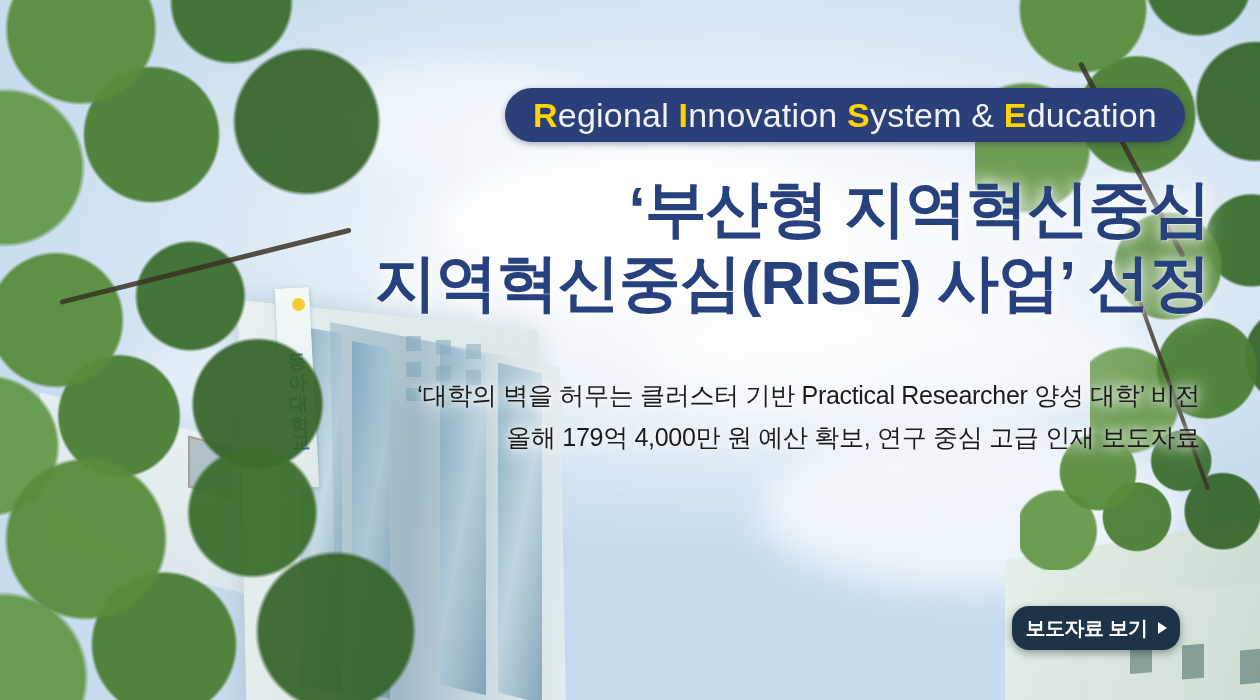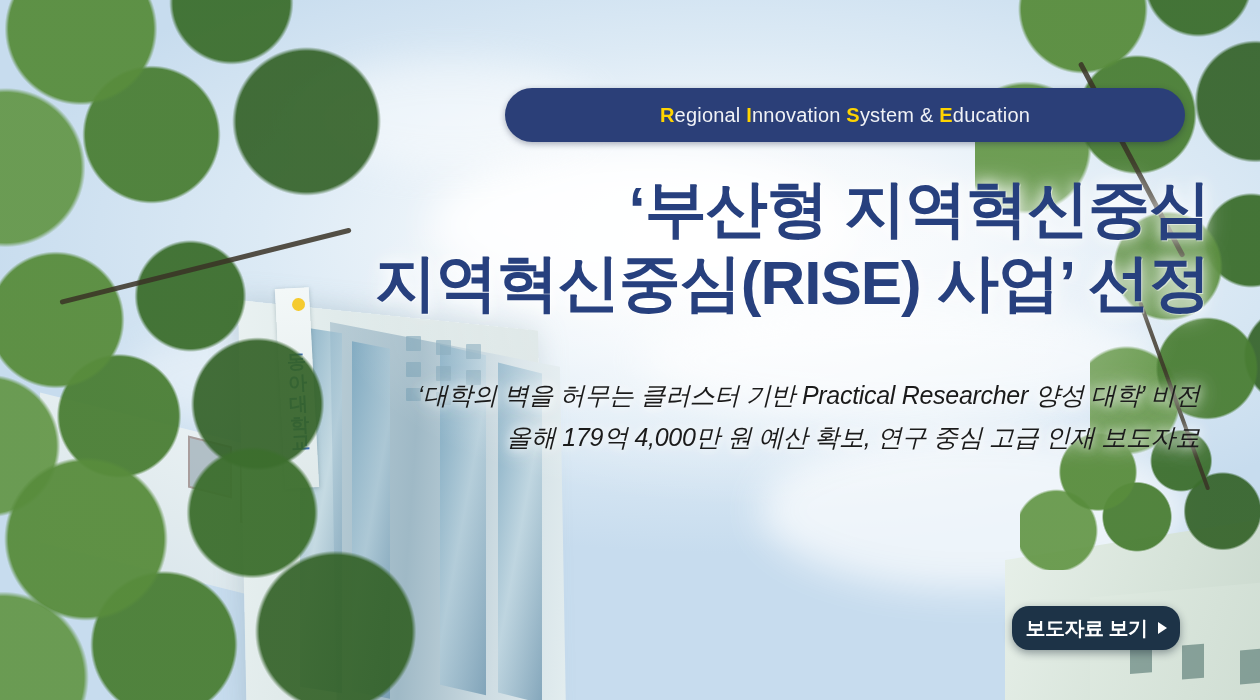--- a/index.html
+++ b/index.html
@@ -150,21 +150,21 @@
   
   .pill{
     position:absolute;left:505px;top:88px;width:680px;height:54px;
     background:#2b3f78;
     border-radius:27px;
     display:flex;align-items:center;justify-content:center;
     box-shadow:0 2px 6px rgba(20,30,60,.35);
   }
   .pill-text{
     color:#f0f2f6;
-    font-size:20px;
+    font-size:34px;
     letter-spacing:.2px;
     white-space:nowrap;
     font-weight:400;
   }
   .pill-text .cap{color:#ffd400;font-weight:bold;}
 
   
   .headline{
     position:absolute;left:0;top:172px;width:1210px;
     text-align:right;
@@ -189,21 +189,21 @@
     font-size:25px;
     line-height:42px;
     font-weight:500;
     letter-spacing:-.3px;
     text-shadow:
        0 0 10px rgba(255,255,255,.95),
        0 0 18px rgba(255,255,255,.85),
        0 0 28px rgba(255,255,255,.6);
     white-space:nowrap;
   }
-  .subs .sl{display:block;font-style:italic;}
+  .subs .sl{display:block;}
 
   
   .cta{
     position:absolute;left:1012px;top:606px;width:168px;height:44px;
     background:#1d3347;
     border-radius:17px;
     display:flex;align-items:center;justify-content:center;
     gap:10px;
     cursor:pointer;
     box-shadow:0 3px 8px rgba(10,25,40,.4);

